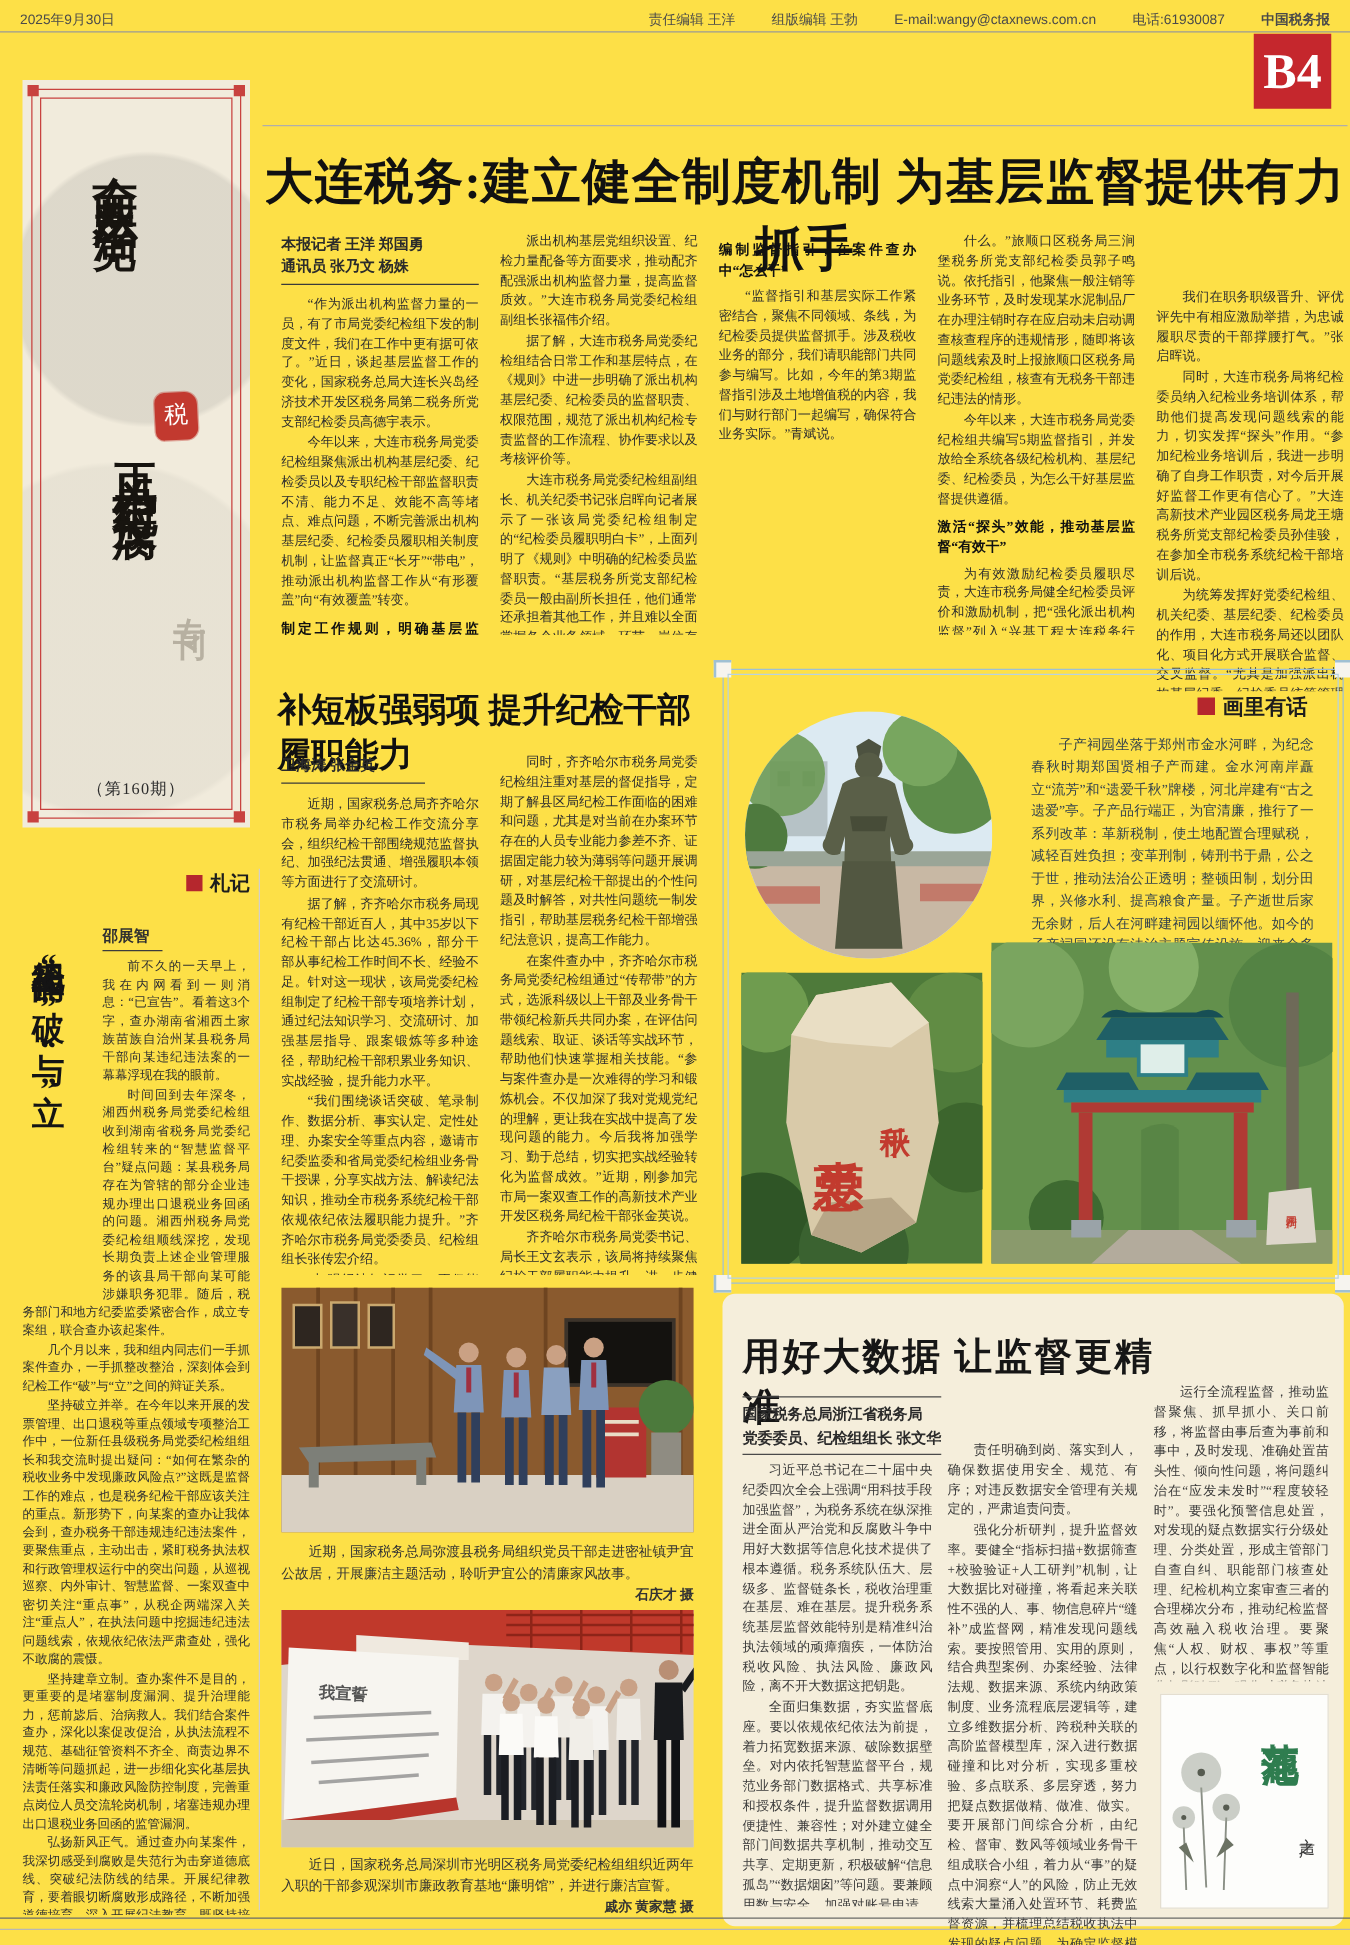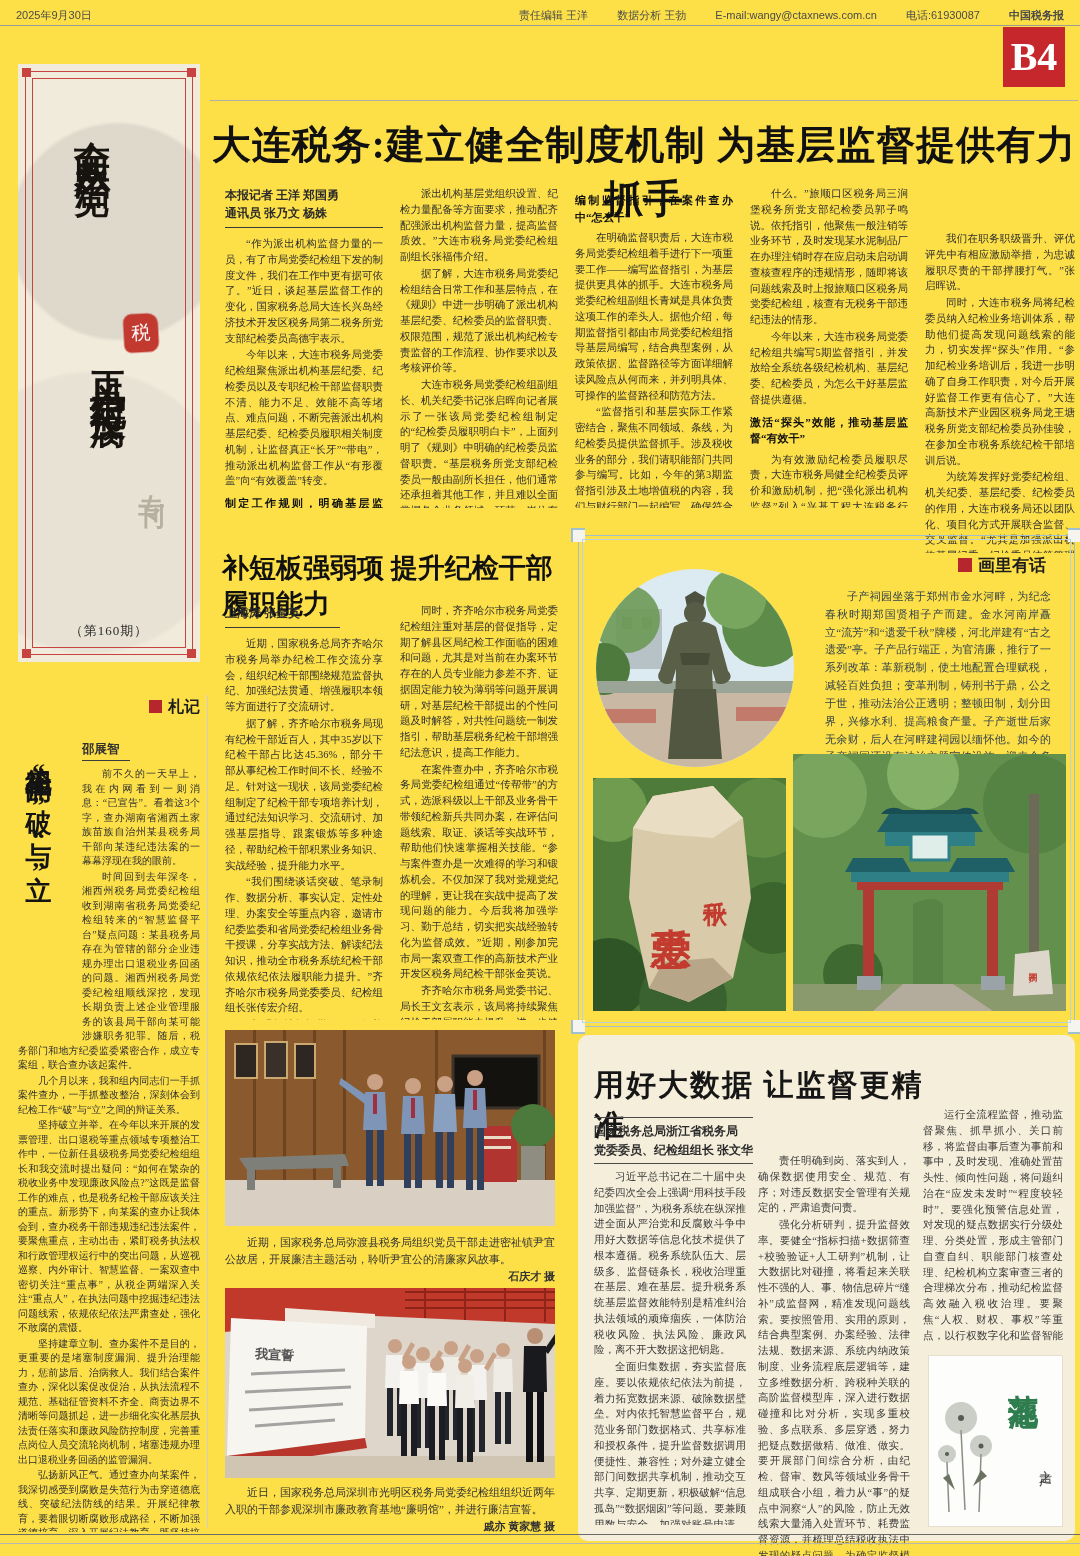--- a/index.html
+++ b/index.html
@@ -66,21 +66,21 @@
 </style>
 </head>
 <body>
 
 <div class="page">
 
   <div class="abs hdr">
     <span>2025年9月30日</span>
     <span class="hdr-right">
       <span>责任编辑 王洋</span>
-      <span>数据分析 王勃</span>
+      <span>组版编辑 王勃</span>
       <span>E-mail:wangy@ctaxnews.com.cn</span>
       <span>电话:61930087</span>
       <span style="font-weight:bold">中国税务报</span>
     </span>
   </div>
   <div class="abs rule" style="top:25px;left:0;width:1080px;"></div>
   <div class="abs b4">B4</div>
 
   <div class="abs masthead">
     <div class="mast-frame"></div>
@@ -126,21 +126,20 @@
       <p class="para">今年以来，大连市税务局党委纪检组聚焦派出机构基层纪委、纪检委员以及专职纪检干部监督职责不清、能力不足、效能不高等堵点、难点问题，不断完善派出机构基层纪委、纪检委员履职相关制度机制，让监督真正“长牙”“带电”，推动派出机构监督工作从“有形覆盖”向“有效覆盖”转变。</p>
       <h4 class="subhead">制定工作规则，明确基层监督“干什么”</h4>
     </div>
   <div class="abs col" style="left:400px;top:186px;width:158px;height:322px;">
       <p class="para">派出机构基层党组织设置、纪检力量配备等方面要求，推动配齐配强派出机构监督力量，提高监督质效。”大连市税务局党委纪检组副组长张福伟介绍。</p>
       <p class="para">据了解，大连市税务局党委纪检组结合日常工作和基层特点，在《规则》中进一步明确了派出机构基层纪委、纪检委员的监督职责、权限范围，规范了派出机构纪检专责监督的工作流程、协作要求以及考核评价等。</p>
       <p class="para">大连市税务局党委纪检组副组长、机关纪委书记张启晖向记者展示了一张该局党委纪检组制定的“纪检委员履职明白卡”，上面列明了《规则》中明确的纪检委员监督职责。“基层税务所党支部纪检委员一般由副所长担任，他们通常还承担着其他工作，并且难以全面掌握各个业务领域、环节、岗位存在的风险点。在稽查局，基层纪委书记也面临同样的问题。”张启晖告诉记者，履职明白卡清晰指明了基层监督应该“干什么”。</p>
     </div>
   <div class="abs col" style="left:575px;top:186px;width:158px;height:322px;">
       <h4 class="subhead">编制监督指引，在案件查办中“怎么干”</h4>
-      <p class="para">在明确监督职责后，大连市税务局党委纪检组着手进行下一项重要工作——编写监督指引，为基层提供更具体的抓手。大连市税务局党委纪检组副组长青斌是具体负责这项工作的牵头人。据他介绍，每期监督指引都由市局党委纪检组指导基层局编写，结合典型案例，从政策依据、监督路径等方面详细解读风险点从何而来，并列明具体、可操作的监督路径和防范方法。</p>
       <p class="para">“监督指引和基层实际工作紧密结合，聚焦不同领域、条线，为纪检委员提供监督抓手。涉及税收业务的部分，我们请职能部门共同参与编写。比如，今年的第3期监督指引涉及土地增值税的内容，我们与财行部门一起编写，确保符合业务实际。”青斌说。</p>
     </div>
   <div class="abs col" style="left:750px;top:186px;width:158px;height:322px;">
       <p class="para">什么。”旅顺口区税务局三涧堡税务所党支部纪检委员郭子鸣说。依托指引，他聚焦一般注销等业务环节，及时发现某水泥制品厂在办理注销时存在应启动未启动调查核查程序的违规情形，随即将该问题线索及时上报旅顺口区税务局党委纪检组，核查有无税务干部违纪违法的情形。</p>
       <p class="para">今年以来，大连市税务局党委纪检组共编写5期监督指引，并发放给全系统各级纪检机构、基层纪委、纪检委员，为怎么干好基层监督提供遵循。</p>
       <h4 class="subhead">激活“探头”效能，推动基层监督“有效干”</h4>
       <p class="para">为有效激励纪检委员履职尽责，大连市税务局健全纪检委员评价和激励机制，把“强化派出机构监督”列入“兴基工程大连税务行动”的揭榜挂帅任务，建立并动态调整纪检委员监督责任清单、量化任务表，推动纪检委员照单对表履行职责，并接受监督检查。</p>
     </div>
   <div class="abs col" style="left:925px;top:186px;width:150px;height:322px;margin-top:45px;">
       <p class="para">我们在职务职级晋升、评优评先中有相应激励举措，为忠诚履职尽责的干部撑腰打气。”张启晖说。</p>

